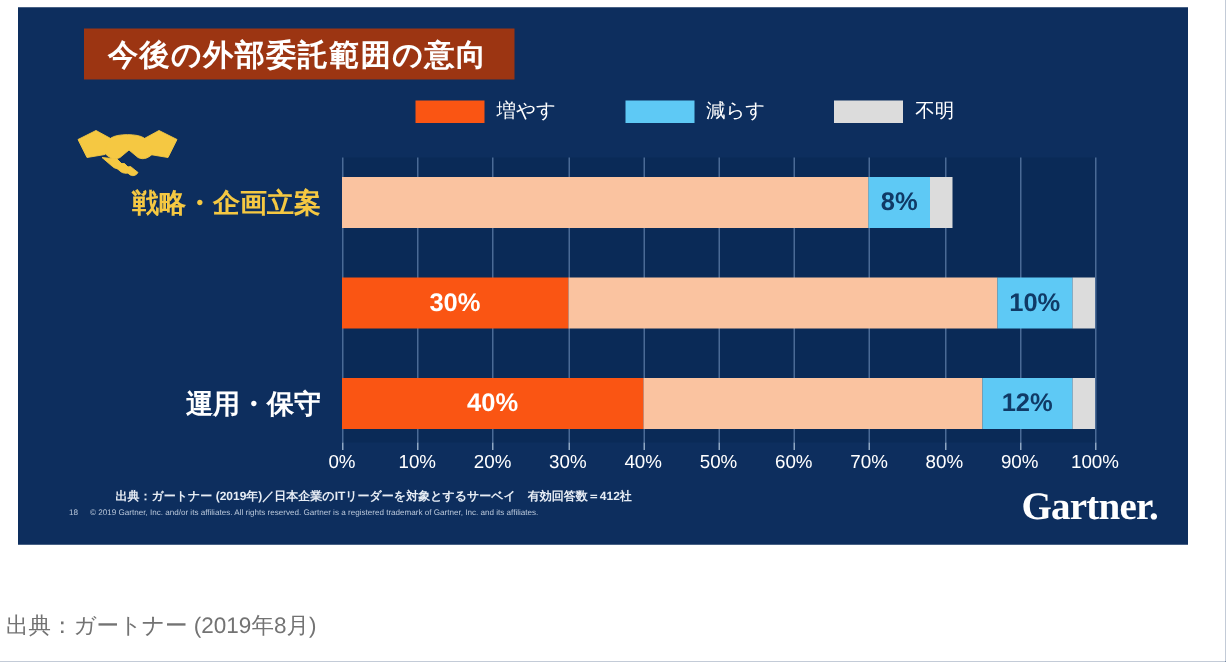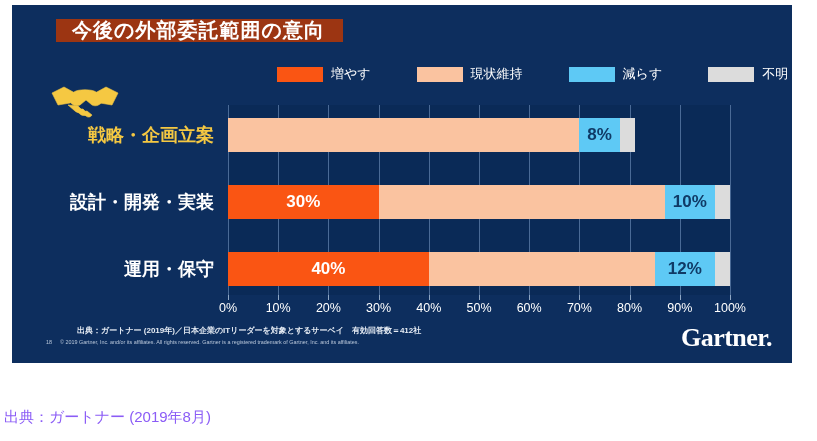--- a/index.html
+++ b/index.html
@@ -28,21 +28,21 @@
     position: absolute;
     left: 0; top: 0; right: 0; bottom: 0;
     background: #0d2e5e;
   }
 
   
   #title-box {
     position: absolute;
     left: 44px;
     top: 14px;
-    height: 23px;
+    height: 34px;
     padding: 0 18px 0 16px;
     background: #9c3512;
     display: flex;
     align-items: center;
   }
   #title-text {
     color: #ffffff;
     font-size: 20px;
     font-weight: bold;
     letter-spacing: 1px;
@@ -217,42 +217,38 @@
     margin-left: 35px;
   }
   #gartner-logo .dot { font-size: 26px; }
 
   
   #caption {
     position: absolute;
     left: 4px;
     top: 408px;
     font-size: 15px;
-    color: #8b5cf6;
+    color: #737373;
     white-space: nowrap;
   }
 </style>
 </head>
 <body>
 
 <div id="slide">
   <div id="slide-inner">
 
     <div id="title-box">
       <span id="title-text">今後の外部委託範囲の意向</span>
     </div>
 
     <div id="legend">
         <div class="legend-item">
           <span class="legend-swatch" style="background: rgb(250, 85, 19);"></span>
           <span class="legend-label">増やす</span>
-        </div>
-        <div class="legend-item">
-          <span class="legend-swatch" style="background: rgb(250, 195, 160);"></span>
-          <span class="legend-label">現状維持</span>
         </div>
         <div class="legend-item">
           <span class="legend-swatch" style="background: rgb(94, 201, 245);"></span>
           <span class="legend-label">減らす</span>
         </div>
         <div class="legend-item">
           <span class="legend-swatch" style="background: rgb(220, 220, 220);"></span>
           <span class="legend-label">不明</span>
         </div>
       </div>
@@ -266,21 +262,20 @@
           <path d="M20 24 L27 30 C29 32, 33 32, 35 30 L30 25 Z"></path>
           <path d="M26 28 L32 33 C34 35, 38 35, 40 33 L35 28 Z"></path>
           <path d="M33 31 L38 35 C40 37, 43 36, 44 34 L39 30 Z"></path>
         </g>
       </svg>
     </div>
 
     <div id="chart">
       <div id="cat-col">
           <div class="cat-label c0" style="color: rgb(245, 200, 66);">戦略・企画立案</div>
-          <div class="cat-label c1" style="color: rgb(255, 255, 255);">設計・開発・実装</div>
           <div class="cat-label c2" style="color: rgb(255, 255, 255);">運用・保守</div>
         </div>
       <div id="plot">
           <div class="gridline" style="left: 0%;"></div>
           <div class="gridline" style="left: 10%;"></div>
           <div class="gridline" style="left: 20%;"></div>
           <div class="gridline" style="left: 30%;"></div>
           <div class="gridline" style="left: 40%;"></div>
           <div class="gridline" style="left: 50%;"></div>
           <div class="gridline" style="left: 60%;"></div>

